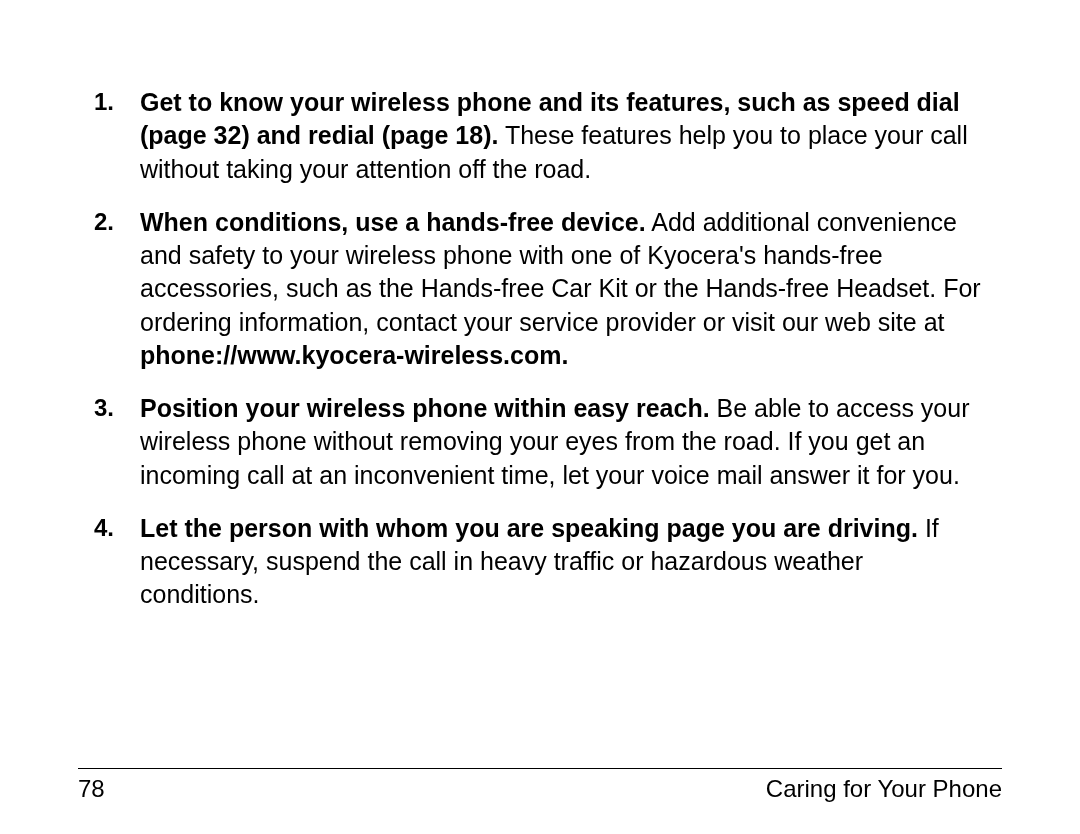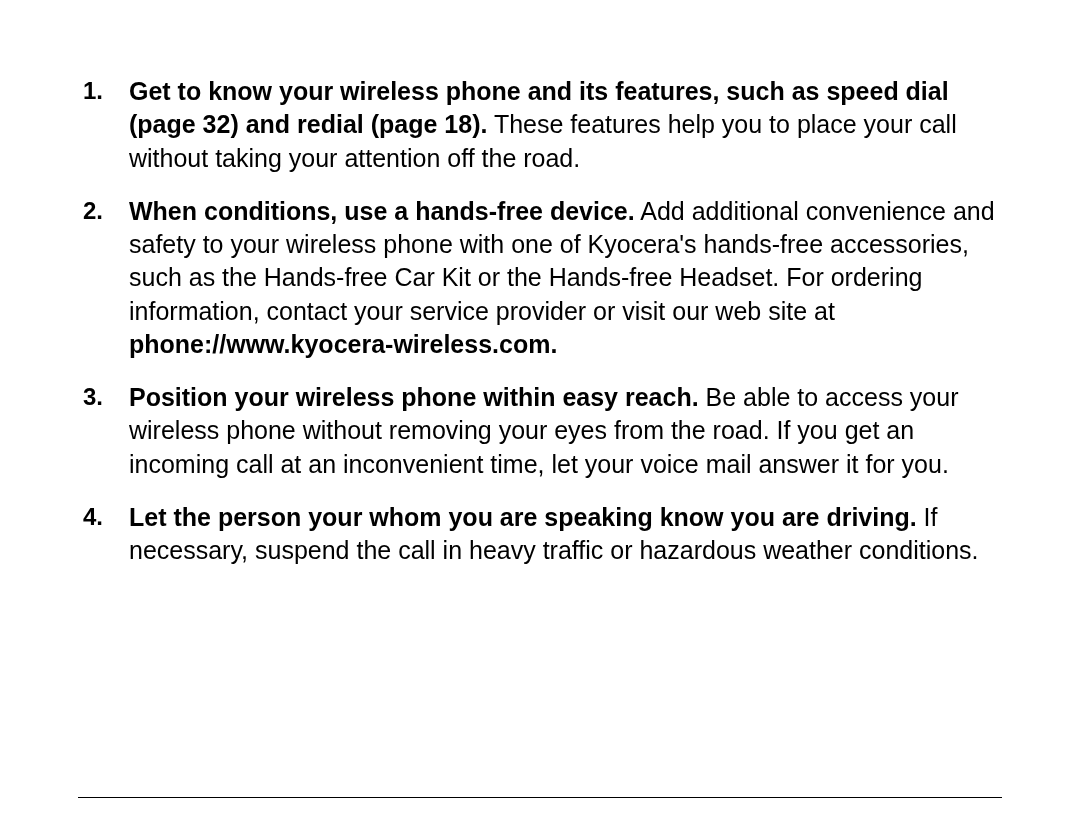--- a/index.html
+++ b/index.html
@@ -12,21 +12,21 @@
     color: #000;
   }
   .page {
     position: relative;
     box-sizing: border-box;
     width: 1080px;
     height: 834px;
     padding: 70px 78px 0 78px;
   }
   ol.list {
-    margin: 5px;
+    margin: 16px;
     padding: 0;
     list-style: none;
     counter-reset: item;
   }
   ol.list > li {
     counter-increment: item;
     position: relative;
     padding-left: 46px;
     font-size: 25px;
     line-height: 1.33;
@@ -73,22 +73,26 @@
 
     <li>
       <span class="b">When conditions, use a hands-free device.</span><span> Add additional convenience and safety to your wireless phone with one of Kyocera's hands-free accessories, such as the Hands-free Car Kit or the Hands-free Headset. For ordering information, contact your service provider or visit our web site at </span><span class="b">phone://www.kyocera-wireless.com.</span>
     </li>
 
     <li>
       <span class="b">Position your wireless phone within easy reach.</span><span> Be able to access your wireless phone without removing your eyes from the road. If you get an incoming call at an inconvenient time, let your voice mail answer it for you.</span>
     </li>
 
     <li>
-      <span class="b">Let the person your whom you are speaking know you are driving.</span><span> If necessary, suspend the call in heavy traffic or hazardous weather conditions.</span>
+      <span class="b">Let the person with whom you are speaking page you are driving.</span><span> If necessary, suspend the call in heavy traffic or hazardous weather conditions.</span>
     </li>
 
   </ol>
 
   <div class="footer">
     <hr class="footer-rule">
+    <div class="footer-row">
+      <span>78</span>
+      <span>Caring for Your Phone</span>
+    </div>
   </div>
 
 </div>
 
 </body></html>

